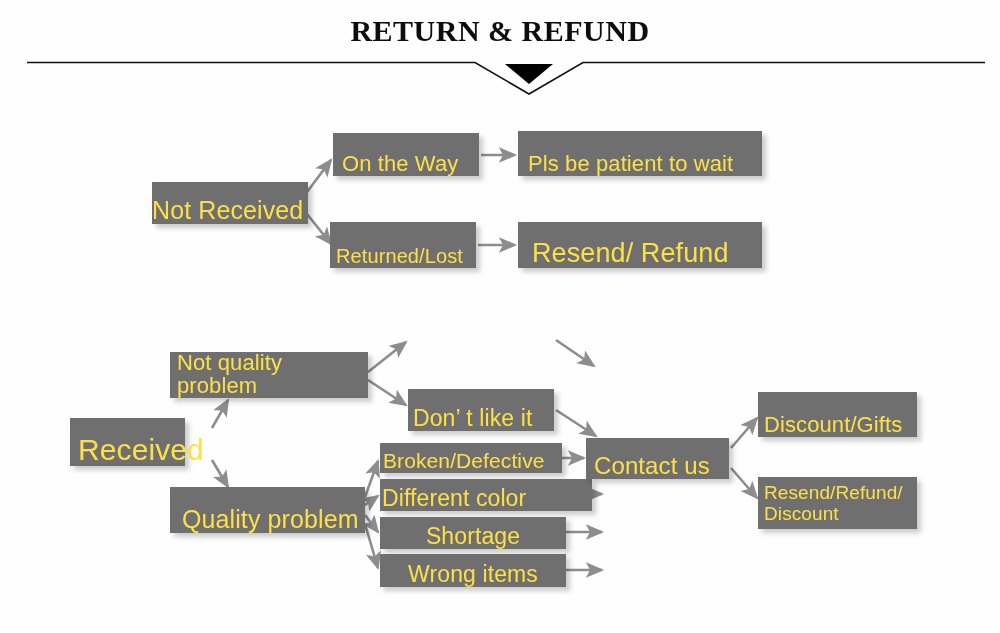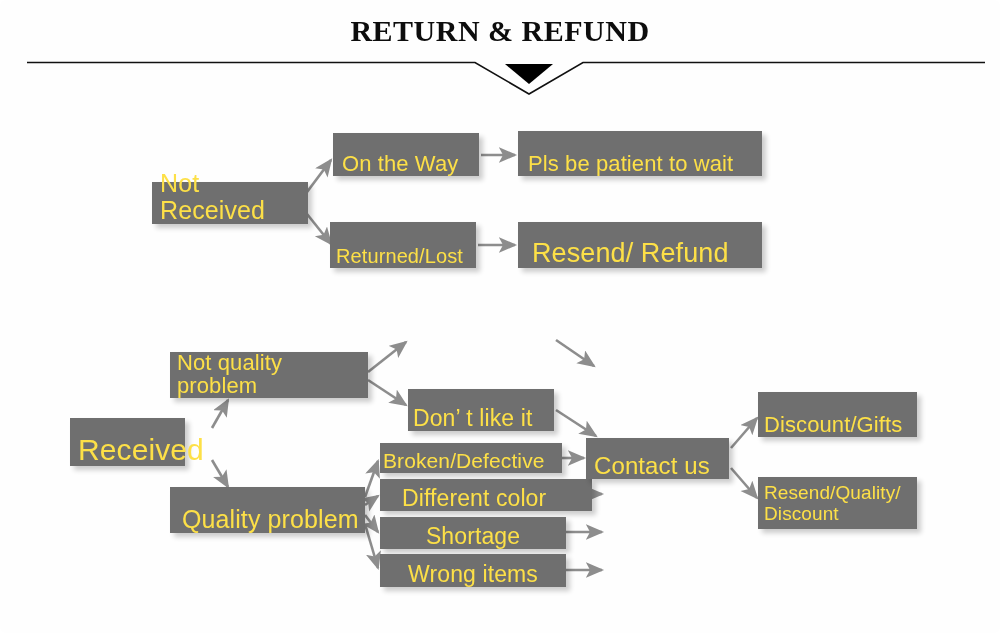--- a/index.html
+++ b/index.html
@@ -112,21 +112,21 @@
       <path d="M561,458 L584,458"></path>
       <path d="M566,494 L602,494"></path>
       <path d="M566,532 L602,532"></path>
       <path d="M566,570 L602,570"></path>
 
       <path d="M731,448 L757,418"></path>
       <path d="M731,468 L757,498"></path>
     </g>
   </svg>
 
-  <div class="node left" style="left:152px; top:182px; width:156px; height:42px; font-size:25px; padding-left:8px;">
+  <div class="node left" style="left:152px; top:182px; width:156px; height:42px; font-size:25px; ">
     <span class="lbl">Not Received</span>
   </div>
 
   <div class="node left" style="left:333px; top:133px; width:146px; height:43px; font-size:22px; padding-left:9px;">
     <span class="lbl">On the Way</span>
   </div>
 
   <div class="node left" style="left:518px; top:131px; width:244px; height:45px; font-size:22px; padding-left:10px;">
     <span class="lbl">Pls be patient to wait</span>
   </div>
@@ -153,38 +153,38 @@
 
 
   <div class="node left" style="left:408px; top:389px; width:146px; height:42px; font-size:23px; padding-left:5px;">
     <span class="lbl">Don’  t like it</span>
   </div>
 
   <div class="node left" style="left:380px; top:443px; width:182px; height:30px; font-size:21px; padding-left:3px;">
     <span class="lbl">Broken/Defective</span>
   </div>
 
-  <div class="node left" style="left:380px; top:479px; width:212px; height:32px; font-size:23px; padding-left:22px;">
+  <div class="node left" style="left:380px; top:479px; width:212px; height:32px; font-size:23px; padding-left:2px;">
     <span class="lbl">Different color</span>
   </div>
 
   <div class="node center" style="left:380px; top:517px; width:186px; height:32px; font-size:23px;">
     <span class="lbl">Shortage</span>
   </div>
 
   <div class="node center" style="left:380px; top:554px; width:186px; height:33px; font-size:23px;">
     <span class="lbl">Wrong items</span>
   </div>
 
   <div class="node left" style="left:586px; top:438px; width:143px; height:41px; font-size:24px; padding-left:8px;">
     <span class="lbl">Contact us</span>
   </div>
 
   <div class="node left" style="left:758px; top:392px; width:159px; height:45px; font-size:22px; padding-left:6px;">
     <span class="lbl">Discount/Gifts</span>
   </div>
 
   <div class="node left" style="left:758px; top:477px; width:159px; height:52px; font-size:19px; padding-left:6px; display:block; padding-top:6px;">
-    <span class="lbl">Resend/Quality/</span>
+    <span class="lbl">Resend/Refund/</span>
     <span class="lbl2">Discount</span>
   </div>
 
 </div>
 
 </body></html>

